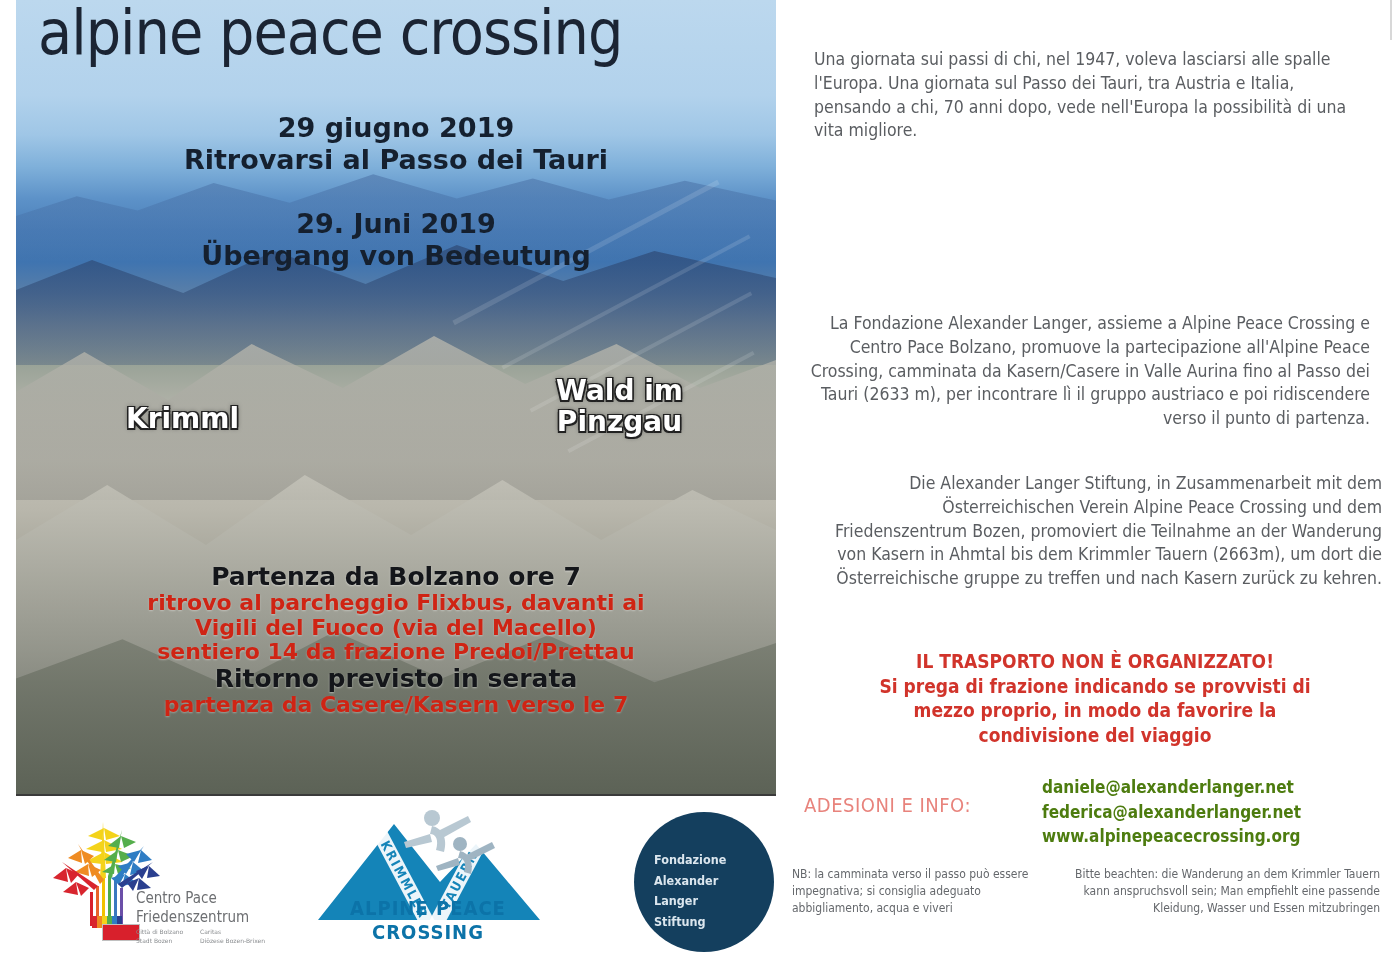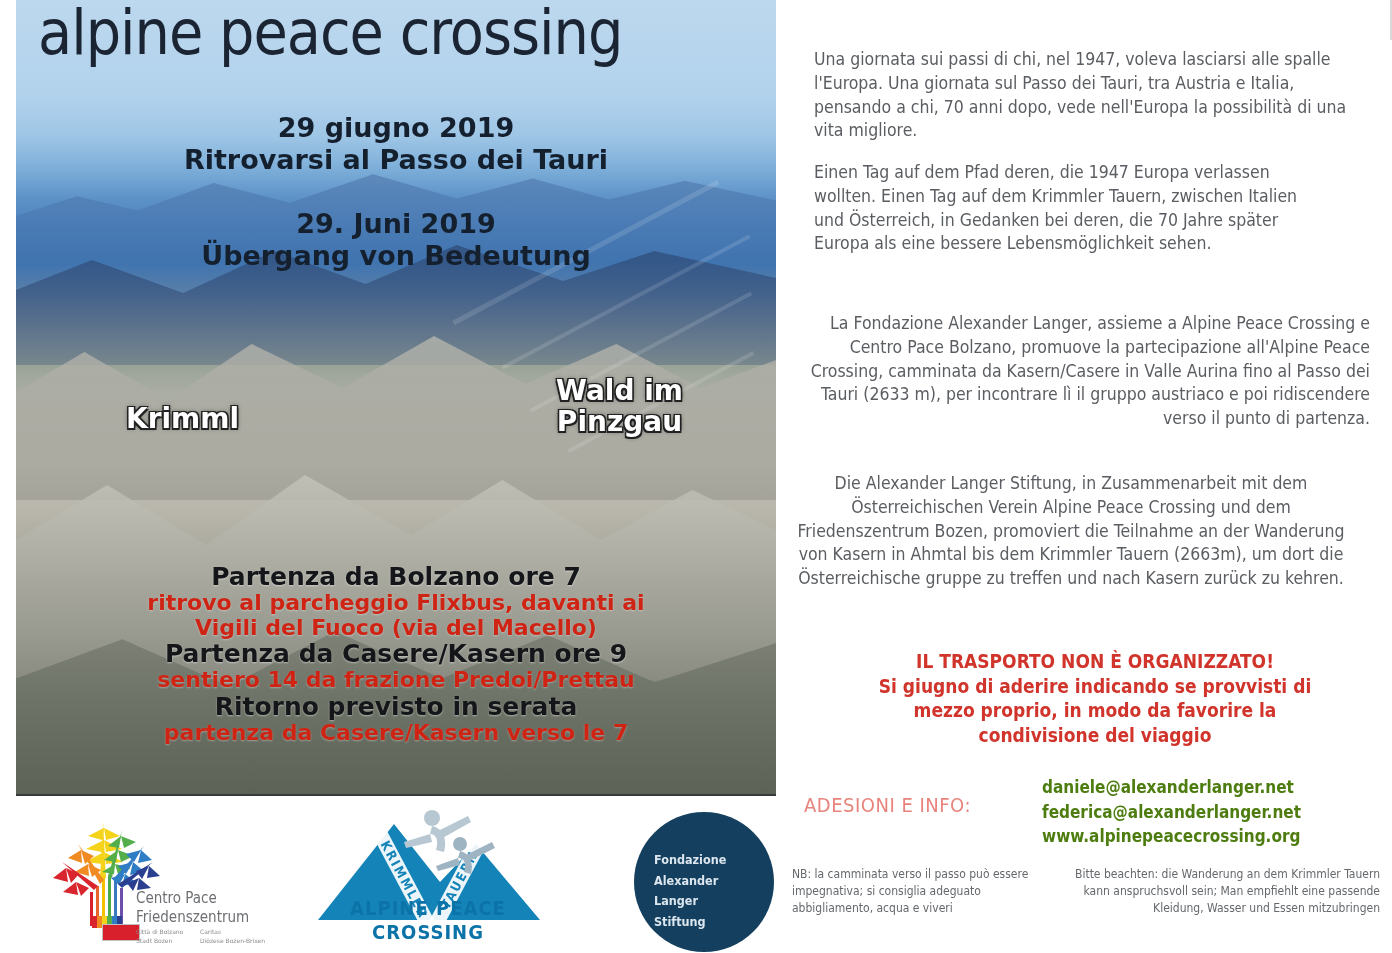--- a/index.html
+++ b/index.html
@@ -112,21 +112,21 @@
   #right-col{
     position:absolute;left:780px;top:0;width:612px;height:953px;background:#fff;margin-top:40px;
   }
   .para{
     position:absolute;color:#5a5d61;font-size:17.5px;line-height:1.36;
     font-family:"DejaVu Sans Condensed","Liberation Sans",sans-serif;
   }
   #p-it1{left:34px;top:8px;width:556px;text-align:left;}
   #p-de1{left:34px;top:121px;width:500px;text-align:left;}
   #p-it2{left:24px;top:272px;width:566px;text-align:right;}
-  #p-de2{left:8px;top:432px;width:566px;text-align:center;}
+  #p-de2{left:36px;top:432px;width:566px;text-align:right;}
 
   #transport{
     position:absolute;left:40px;top:609px;width:550px;text-align:center;
     color:#d1342b;font-weight:bold;font-size:19px;line-height:1.30;
     font-family:"DejaVu Sans Condensed","Liberation Sans",sans-serif;
   }
   #contact{position:absolute;left:24px;top:735px;width:566px;}
   #contact-label{
     position:absolute;left:0;top:18px;color:#e8837c;font-size:20px;
     font-family:"DejaVu Sans Condensed","Liberation Sans",sans-serif;
@@ -181,21 +181,20 @@
 
     <div class="evt-block" id="evt-de">
       <div>29. Juni 2019</div>
       <div>Übergang von Bedeutung</div>
     </div>
 
     <div id="logistics">
       <div class="dark">Partenza da Bolzano ore 7</div>
       <div class="red">ritrovo al parcheggio Flixbus, davanti ai</div>
       <div class="red">Vigili del Fuoco (via del Macello)</div>
-      <div class="dark">Partenza da Casere/Kasern ore 9</div>
       <div class="red">sentiero 14 da frazione Predoi/Prettau</div>
       <div class="dark">Ritorno previsto in serata</div>
       <div class="red">partenza da Casere/Kasern verso le 7</div>
     </div>
 
     <div id="logos">
 
       <div id="logo-centropace">
         <svg width="240" height="140" viewBox="0 0 240 140">
           <g transform="translate(8,0)">
@@ -322,29 +321,28 @@
         </div>
       </div>
 
     </div>
   </div>
 
   <div id="right-col">
 
     <div class="para" id="p-it1">Una giornata sui passi di chi, nel 1947, voleva lasciarsi alle spalle l'Europa. Una giornata sul Passo dei Tauri, tra Austria e Italia, pensando a chi, 70 anni dopo, vede nell'Europa la possibilità di una vita migliore.</div>
 
-    <div class="para" id="p-de1">Einen Tag auf dem Pfad deren, die 1947 Europa verlassen wollten. Einen Tag auf dem Krimmler Tauern, zwischen Italien und Österreich, in Gedanken bei deren, die 70 Jahre später Europa als eine bessere Lebensmöglichkeit sehen.</div>
 
     <div class="para" id="p-it2">La Fondazione Alexander Langer, assieme a Alpine Peace Crossing e Centro Pace Bolzano, promuove la partecipazione all'Alpine Peace Crossing, camminata da Kasern/Casere in Valle Aurina fino al Passo dei Tauri (2633 m), per incontrare lì il gruppo austriaco e poi ridiscendere verso il punto di partenza.</div>
 
     <div class="para" id="p-de2">Die Alexander Langer Stiftung, in Zusammenarbeit mit dem Österreichischen Verein Alpine Peace Crossing und dem Friedenszentrum Bozen, promoviert die Teilnahme an der Wanderung von Kasern in Ahmtal bis dem Krimmler Tauern (2663m), um dort die Österreichische gruppe zu treffen und nach Kasern zurück zu kehren.</div>
 
     <div id="transport">
       <div>IL TRASPORTO NON È ORGANIZZATO!</div>
-      <div>Si giugno di aderire indicando se provvisti di</div>
+      <div>Si prega di frazione indicando se provvisti di</div>
       <div>mezzo proprio, in modo da favorire la</div>
       <div>condivisione del viaggio</div>
     </div>
 
     <div id="contact">
       <div id="contact-label">ADESIONI E INFO:</div>
       <div id="contact-lines">
         <div>daniele@alexanderlanger.net</div>
         <div>federica@alexanderlanger.net</div>
         <div>www.alpinepeacecrossing.org</div>

